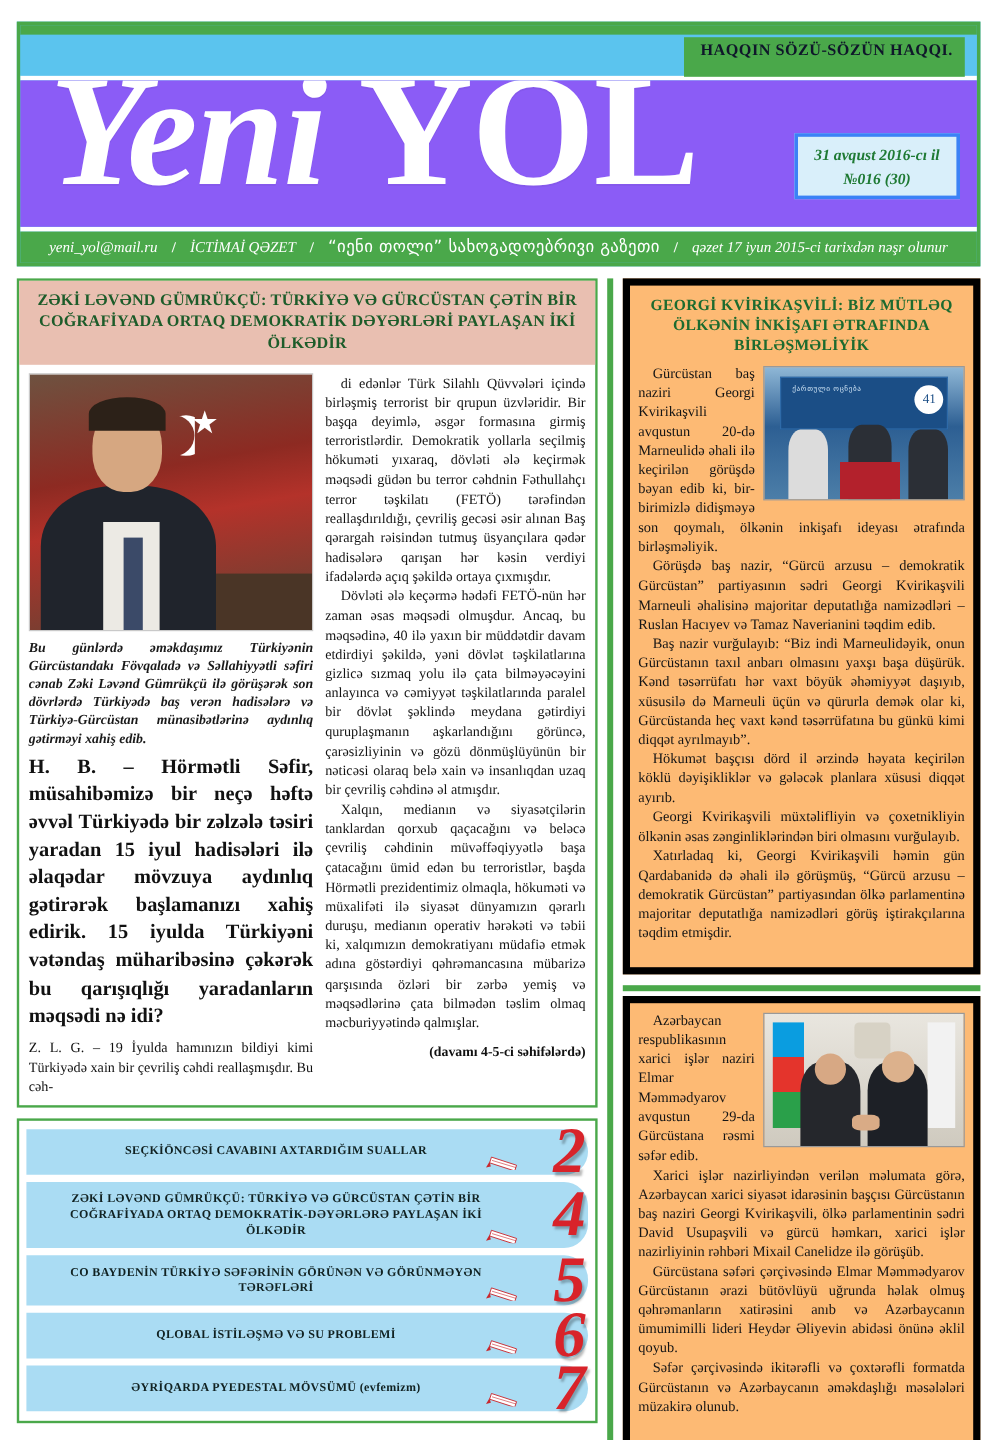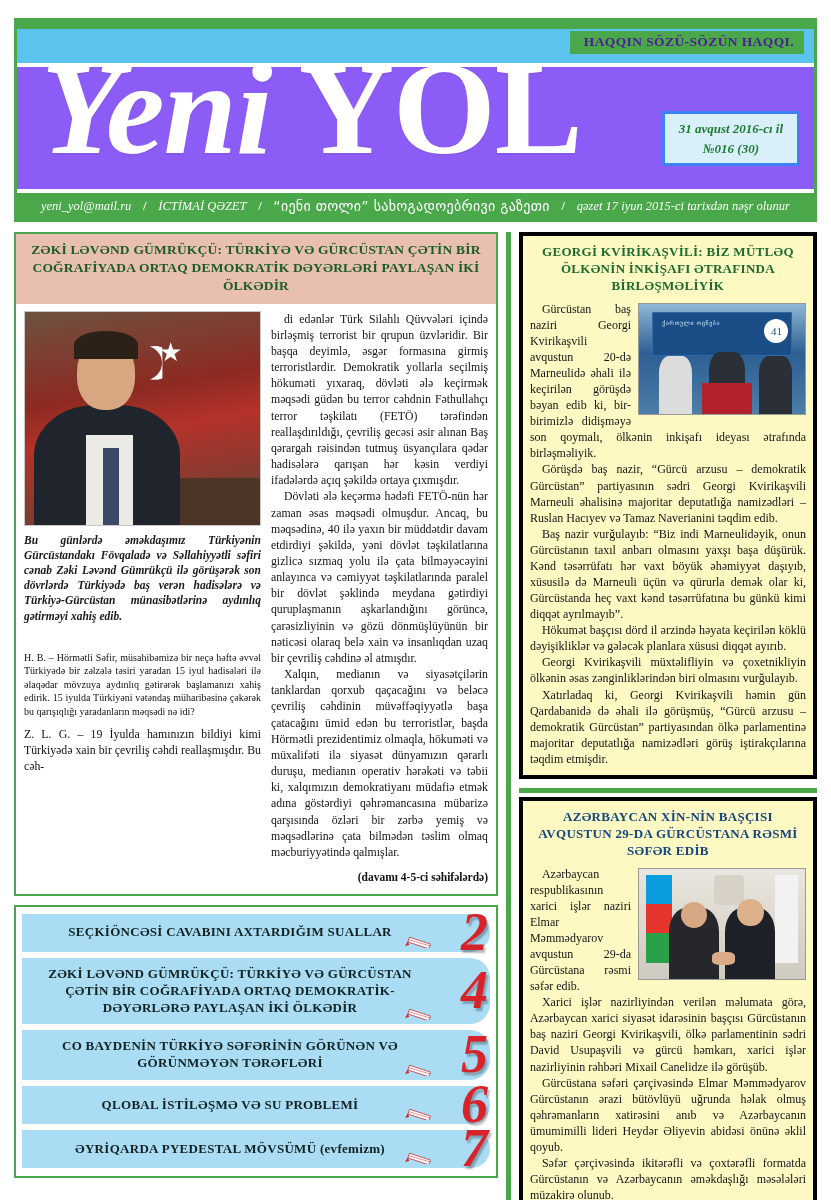--- a/index.html
+++ b/index.html
@@ -11,23 +11,23 @@
     overflow: hidden;
   }
   .page { position: relative; width: 831px; height: 1200px; background:#fff; padding: 0; }
 
   
   .masthead { position: relative; margin: 18px 14px 0 14px; border: 3px solid #4aa84a; background: #5bc4ee; }
   .mast-topbar { height: 8px; background:#4aa84a; }
   .slogan-row { position: relative; height: 34px; background:#5bc4ee; }
   .slogan {
     position:absolute; right: 10px; top: 2px;
-    background:#4aa84a; color:#4c1d95;
+    background:#4aa84a; color:#0f172a;
     font-weight: bold; font-size: 13.5px; letter-spacing:.4px;
-    padding: 3px 10px 4px 14px;
+    padding: 3px 10px 14px 14px;
     font-family:"Liberation Serif", serif;
   }
   .mast-sep { height:4px; background:#ffffff; }
   .logo-zone { position:relative; height: 122px; background:#8b5cf6; overflow:hidden; }
   .logo {
     position:absolute; left: 24px; top: -24px;
     font-family: "Liberation Serif","DejaVu Serif",serif;
     font-size: 132px; line-height: 1; color:#ffffff; font-weight:bold;
     letter-spacing: -1px;
     text-shadow: 0 2px 0 rgba(0,0,0,.04);
@@ -83,50 +83,50 @@
   .photo .tie { position:absolute; left:33%; bottom:0; width:7%; height:36%; background:#3b4a68; }
   .photo .head { position:absolute; left:22%; top:12%; width:25%; height:34%; background:#d6a781; border-radius:48% 48% 44% 44%; }
   .photo .hair { position:absolute; left:21%; top:9%; width:27%; height:13%; background:#2c2118; border-radius:50% 50% 0 0; }
   .photo .desk { position:absolute; right:0; bottom:0; width:42%; height:22%; background:#4a3526; }
 
   .cap {
     font-style: italic; font-weight:bold; font-size: 11.5px; line-height:1.32;
     color:#1a1a1a; text-align:justify; margin-top:7px;
   }
   .qa {
-    font-weight:normal; font-size: 10px; line-height:1.36; text-align:justify;
-    margin-top:27px; color:#111;
+    font-weight:bold; font-size: 17px; line-height:1.36; text-align:justify;
+    margin-top:3px; color:#111;
   }
   .qa2 { font-weight:normal; font-size:11.8px; line-height:1.36; text-align:justify; margin-top:7px; color:#111; }
   .bodytext { font-size: 11.8px; line-height: 1.37; text-align:justify; color:#141414; }
   .bodytext p { margin: 0 0 0 0; text-indent: 13px; }
   .cont { text-align:right; font-weight:bold; font-size:11.5px; margin-top:10px; color:#111; }
 
   
   .index-box { border:2px solid #4aa84a; margin-top: 9px; padding: 7px 6px 8px 6px; }
   .idx-row { position:relative; display:flex; align-items:center; height: auto; margin-bottom: 6px; }
   .idx-row:last-child { margin-bottom:0; }
   .idx-pill {
     flex: 1; background:#aadcf3; border-radius: 0 20px 20px 0;
     color:#122; text-align:center; font-weight:bold;
-    font-size: 13px; line-height:1.3; letter-spacing:.3px;
+    font-size: 10px; line-height:1.3; letter-spacing:.3px;
     padding: 8px 62px 8px 10px; min-height: 38px;
     display:flex; align-items:center; justify-content:center;
     font-family:"Liberation Serif", serif;
   }
   .idx-pencil { position:absolute; right: 56px; bottom: 4px; width: 30px; height: 14px; }
   .idx-num {
     position:absolute; right: 2px; top:50%; transform: translateY(-52%);
     font-family:"Liberation Serif", serif; font-style: italic; font-weight:bold;
     font-size: 54px; line-height:1; color:#d8232a;
     text-shadow: 2px 3px 2px rgba(0,0,0,.28);
   }
 
   
-  .rbox { border:4px solid #000000; background:#fef9c3; padding: 6px 7px 8px 7px; }
+  .rbox { border:6px solid #000000; background:#fdba74; padding: 6px 7px 21px 7px; }
   .rbox + .rbox { margin-top: 9px; }
   .rhead {
     text-align:center; font-weight:bold; font-size: 13px; line-height:1.3;
     letter-spacing:.3px; padding: 2px 2px 6px 2px;
     font-family:"Liberation Serif", serif;
   }
   .rhead.green { color:#1d6b2f; }
   .rhead.blue { color:#14457f; }
   .rhead.red { color:#cc1f25; }
   .rtext { font-size: 12px; line-height:1.34; text-align:justify; color:#151515; }
@@ -298,21 +298,20 @@
           <p>Baş nazir vurğulayıb: “Biz indi Marneulidəyik, onun Gürcüstanın taxıl anbarı olmasını yaxşı başa düşürük. Kənd təsərrüfatı hər vaxt böyük əhəmiyyət daşıyıb, xüsusilə də Marneuli üçün və qürurla demək olar ki, Gürcüstanda heç vaxt kənd təsərrüfatına bu günkü kimi diqqət ayrılmayıb”.</p>
           <p>Hökumət başçısı dörd il ərzində həyata keçirilən köklü dəyişikliklər və gələcək planlara xüsusi diqqət ayırıb.</p>
           <p>Georgi Kvirikaşvili müxtəlifliyin və çoxetnikliyin ölkənin əsas zənginliklərindən biri olmasını vurğulayıb.</p>
           <p>Xatırladaq ki, Georgi Kvirikaşvili həmin gün Qardabanidə də əhali ilə görüşmüş, “Gürcü arzusu – demokratik Gürcüstan” partiyasından ölkə parlamentinə majoritar deputatlığa namizədləri görüş iştirakçılarına təqdim etmişdir.</p>
         </div>
       </div>
 
       <div class="rule-green"></div>
 
       <div class="rbox" style="margin-top:4px;">
-        <div class="rhead blue">AZƏRBAYCAN XİN-NİN BAŞÇISI AVQUSTUN 29-DA GÜRCÜSTANA RƏSMİ SƏFƏR EDİB</div>
         <div class="rphoto-wrap">
           <div class="rphoto ph-mfa">
             <div class="flagL"></div>
             <div class="flagR"></div>
             <div class="crest"></div>
             <div class="m1"></div>
             <div class="m2"></div>
             <div class="f1"></div>
             <div class="f2"></div>
             <div class="hands"></div>

